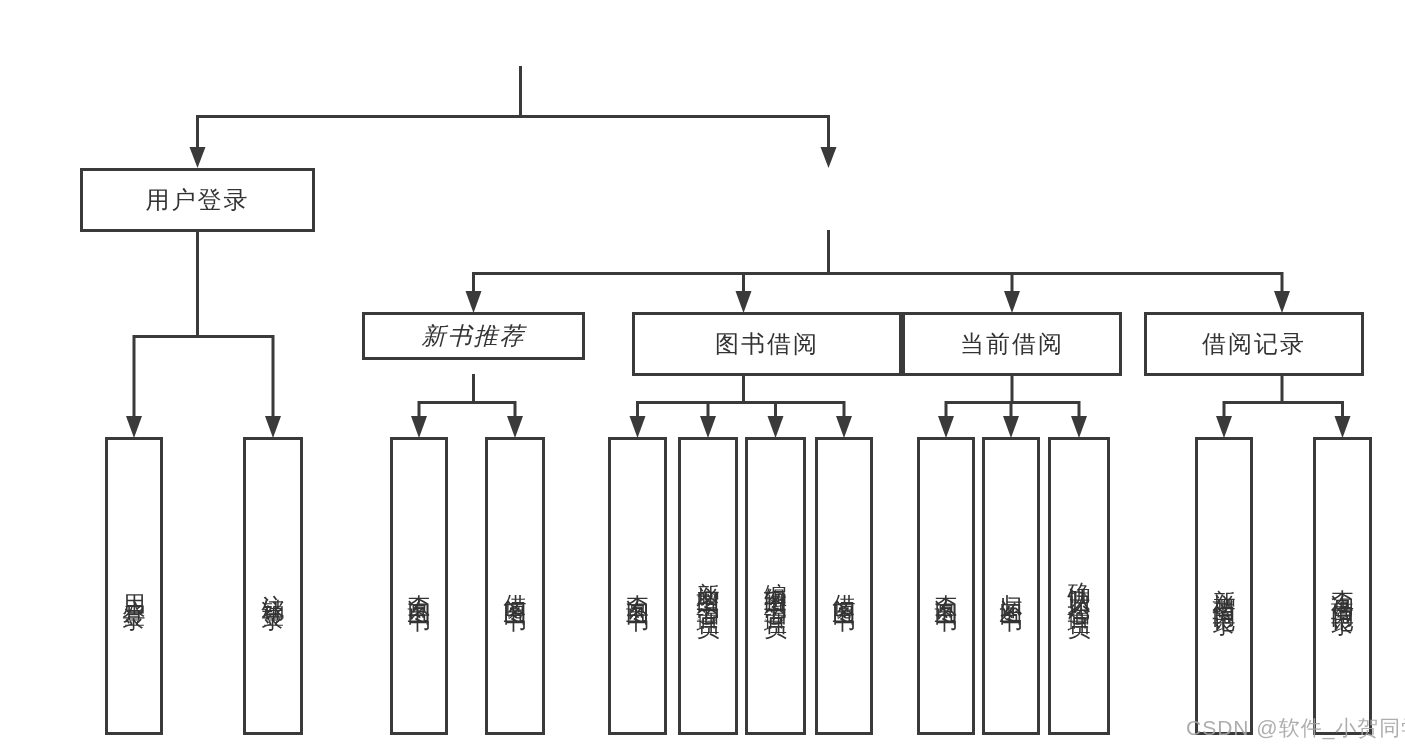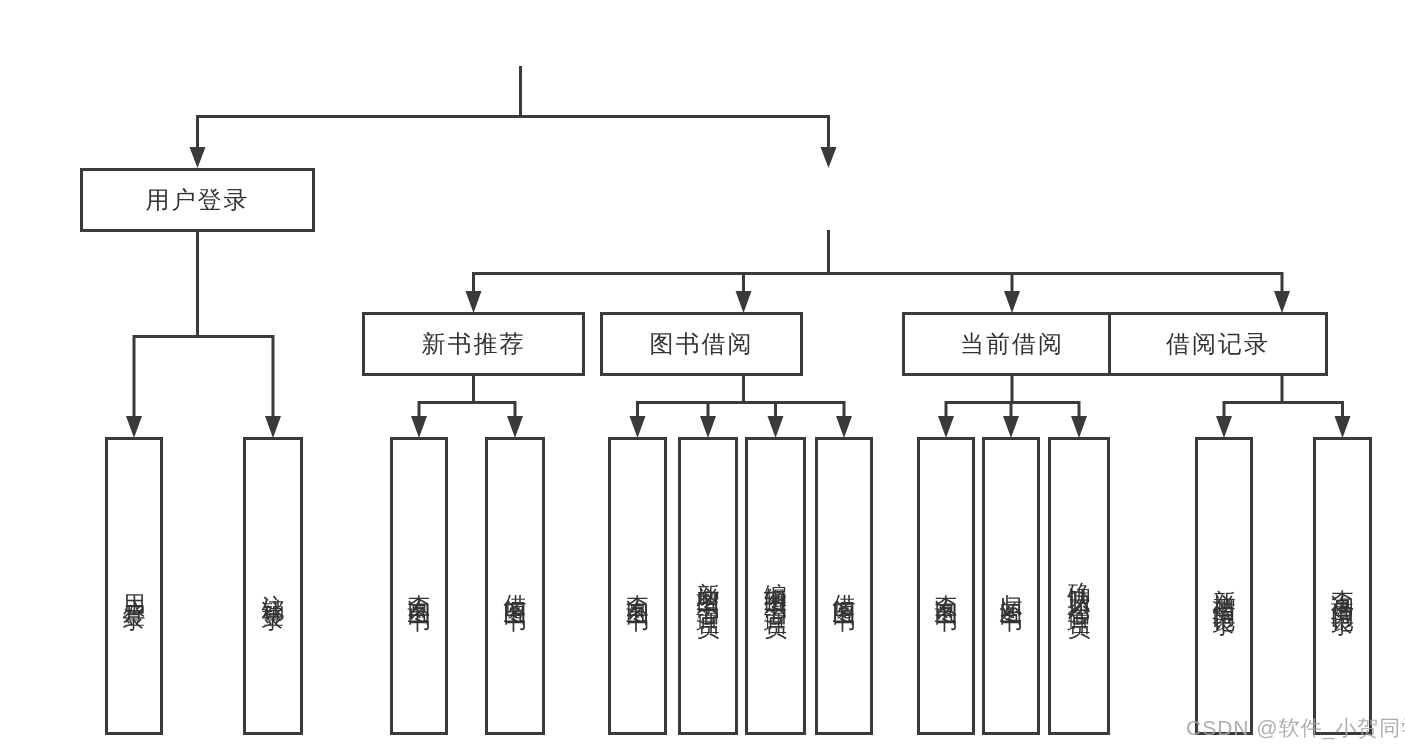--- a/index.html
+++ b/index.html
@@ -115,30 +115,30 @@
       <polygon class="chead" points="1216,416 1232,416 1224,438"></polygon>
       <polygon class="chead" points="1334.5,416 1350.5,416 1342.5,438"></polygon>
     </g>
   </svg>
 
 
   <div class="hbox" style="left:80px; top:168px; width:235px; height:64px;">
     <span>用户登录</span>
   </div>
 
-  <div class="hbox" style="left:362px; top:312px; width:223px; height:64px;">
+  <div class="hbox" style="left:362px; top:312px; width:223px; height:48px;font-style:italic;">
     <span>新书推荐</span>
   </div>
-  <div class="hbox" style="left:600px; top:312px; width:203px; height:64px;">
+  <div class="hbox" style="left:632px; top:312px; width:270px; height:64px;">
     <span>图书借阅</span>
   </div>
   <div class="hbox" style="left:902px; top:312px; width:220px; height:64px;text-align:right;">
     <span>当前借阅</span>
   </div>
-  <div class="hbox" style="left:1108px; top:312px; width:220px; height:64px;">
+  <div class="hbox" style="left:1144px; top:312px; width:220px; height:64px;">
     <span>借阅记录</span>
   </div>
 
   <div class="vbox" style="left:105px; width:58px;">
     <span class="vtext">用户登录</span>
   </div>
   <div class="vbox" style="left:243px; width:60px;">
     <span class="vtext">注销登录</span>
   </div>
 

